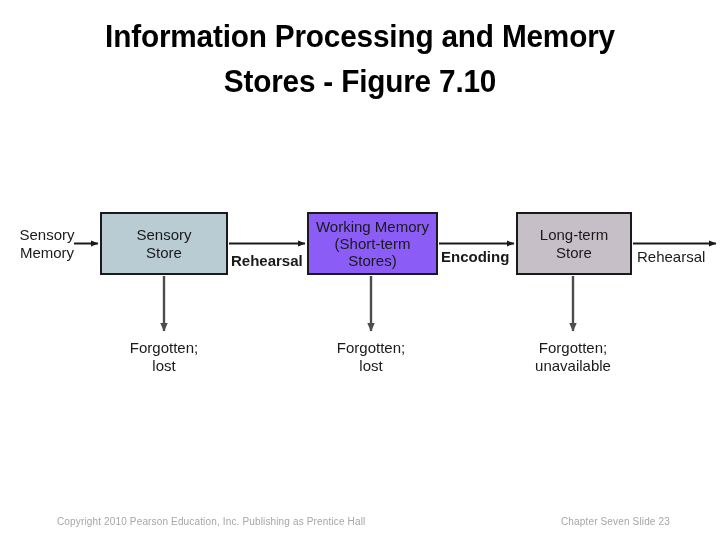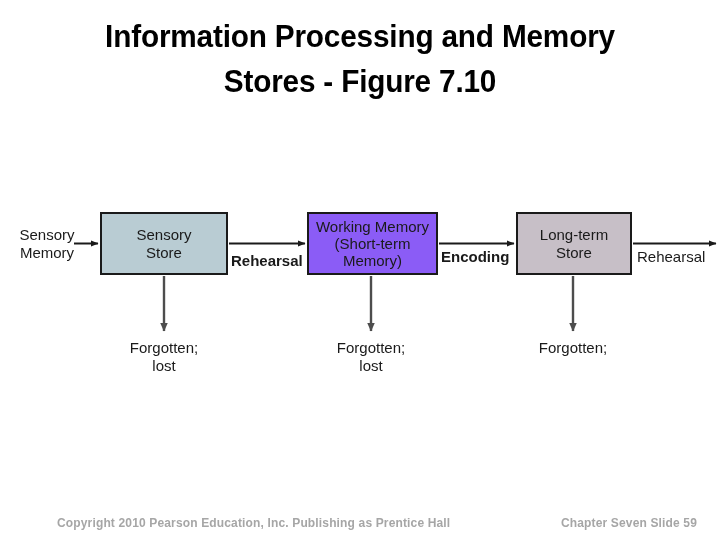--- a/index.html
+++ b/index.html
@@ -80,25 +80,24 @@
     position: absolute;
     left: 0; top: 0;
     width: 720px; height: 540px;
     pointer-events: none;
   }
 
   
   .footer-left, .footer-right {
     position: absolute;
     font-family: "Liberation Sans", sans-serif;
-    font-size: 12px;
+    font-size: 10px;
     color: #a6a6a6;
     white-space: nowrap;
     letter-spacing: 0.15px;
-    font-weight: bold;
   }
   .footer-left  { left: 57px;  top: 516px; }
   .footer-right { left: 561px; top: 516px; }
 </style>
 </head>
 <body>
 
 <div class="slide-title">
   <span class="tl">Information Processing and Memory</span>
   <span class="tl">Stores -  Figure 7.10</span>
@@ -135,21 +134,21 @@
   </div>
 
   <div class="store-box" id="box-sensory" style="background: rgb(185, 204, 211);">
     <span class="ln">Sensory</span>
     <span class="ln">Store</span>
   </div>
 
   <div class="store-box" id="box-working" style="background: #8b5cf6;">
     <span class="ln">Working Memory</span>
     <span class="ln">(Short-term</span>
-    <span class="ln">Memory)</span>
+    <span class="ln">Stores)</span>
   </div>
 
   <div class="store-box" id="box-longterm" style="background: rgb(199, 191, 199);">
     <span class="ln">Long-term</span>
     <span class="ln">Store</span>
   </div>
 
   <div class="dlabel" id="lbl-rehearsal">Rehearsal</div>
   <div class="dlabel" id="lbl-encoding">Encoding</div>
   <div class="dlabel" id="lbl-retrieval">Rehearsal</div>
@@ -157,18 +156,19 @@
   <div class="dlabel" id="lbl-forgot-1">
     <span class="ln">Forgotten;</span>
     <span class="ln">lost</span>
   </div>
   <div class="dlabel" id="lbl-forgot-2">
     <span class="ln">Forgotten;</span>
     <span class="ln">lost</span>
   </div>
   <div class="dlabel" id="lbl-forgot-3">
     <span class="ln">Forgotten;</span>
+    <span class="ln">unavailable</span>
   </div>
 
 </div>
 
 <div class="footer-left">Copyright 2010 Pearson Education, Inc. Publishing as Prentice Hall</div>
-<div class="footer-right">Chapter Seven Slide   59</div>
+<div class="footer-right">Chapter Seven Slide   23</div>
 
 </body></html>

